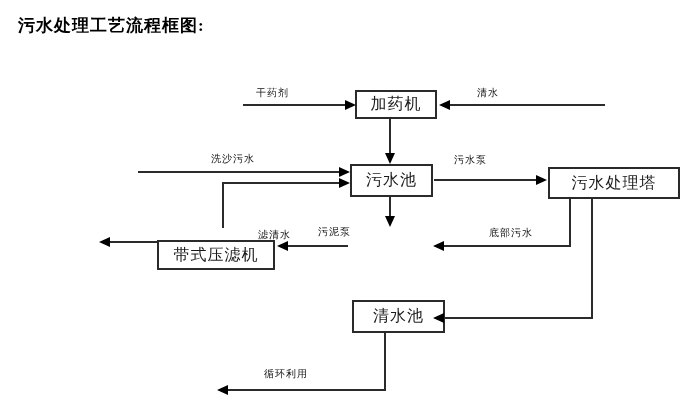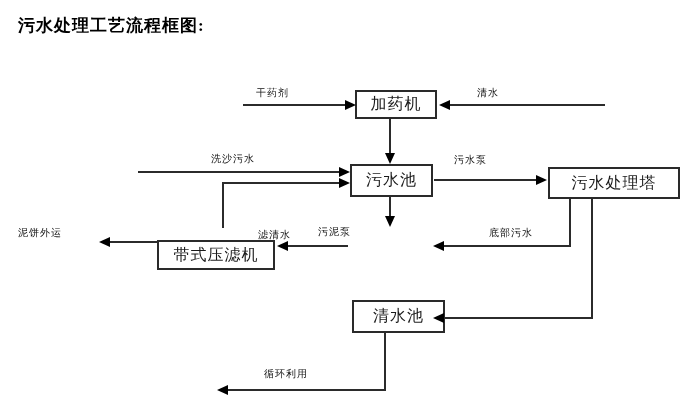--- a/index.html
+++ b/index.html
@@ -100,21 +100,20 @@
   <div class="node" id="node-press">带式压滤机</div>
   <div class="node" id="node-clean">清水池</div>
 
   <div class="lbl" id="lbl-dry">干药剂</div>
   <div class="lbl" id="lbl-cleanw">清水</div>
   <div class="lbl" id="lbl-sandwash">洗沙污水</div>
   <div class="lbl" id="lbl-filtered">滤清水</div>
   <div class="lbl" id="lbl-sewpump">污水泵</div>
   <div class="lbl" id="lbl-sludpump">污泥泵</div>
   <div class="lbl" id="lbl-bottom">底部污水</div>
-  <div class="lbl" id="lbl-mudcake">泥饼外运</div>
   <div class="lbl" id="lbl-recycle">循环利用</div>
 
   <div class="hline" id="ln-dry"></div>
   <div class="ah r" id="ah-dry"></div>
 
   <div class="hline" id="ln-cleanw"></div>
   <div class="ah l" id="ah-cleanw"></div>
 
   <div class="vline" id="ln-dose-drop"></div>
   <div class="ah d" id="ah-dose-drop"></div>

